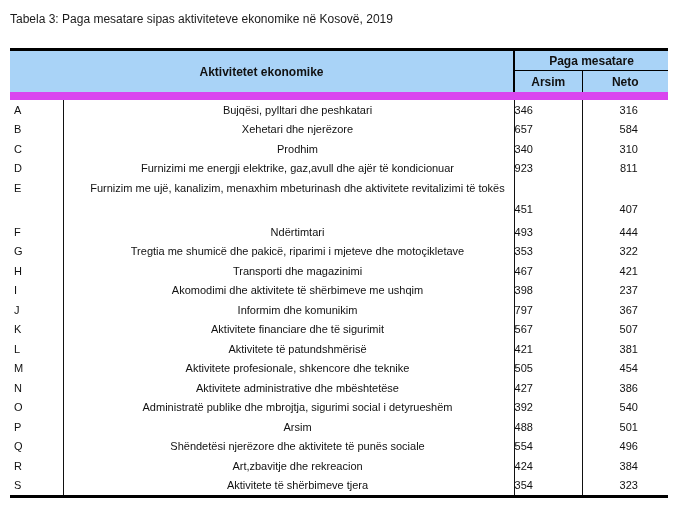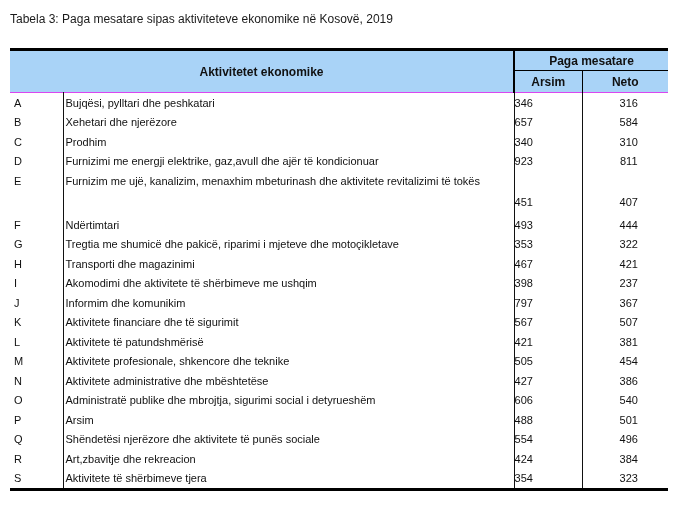--- a/index.html
+++ b/index.html
@@ -23,32 +23,32 @@
   col.c-letter{width:53px;}
   col.c-activity{width:451px;}
   col.c-bruto{width:68px;}
   col.c-neto{width:86px;}
 
   thead th{
     background:var(--header-bg,#A9D3F7);
     font-weight:bold;text-align:center;
     font-size:12px;padding:0;
   }
-  thead{border-bottom:1px solid #d946ef;padding-left:6px;}
+  thead{border-bottom:8px solid #d946ef;padding-left:6px;}
   th.th-activities{border-right:2px solid #000;}
   th.th-group{height:19px;border-bottom:1.5px solid #000;}
   th.th-bruto{height:21px;border-right:1.5px solid #000;}
   th.th-neto{height:21px;}
 
   tbody td{
     height:19.5px;vertical-align:middle;padding:0;
     white-space:nowrap;overflow:hidden;
   }
   td.col-letter{border-right:1.5px solid #111;padding-left:4px;text-align:left;}
-  td.col-activity{border-right:1.5px solid #111;padding-left:2px;text-align:left;}
+  td.col-activity{border-right:1.5px solid #111;padding-left:18px;text-align:center;}
   td.col-bruto{border-right:1.5px solid #111;text-align:left;}
   td.col-neto{text-align:center;padding-left:7px;}
 
   
   tbody tr:nth-child(5) td{height:33px;vertical-align:bottom;padding-bottom:7px;}
   tbody tr:nth-child(5) td.col-letter,
   tbody tr:nth-child(5) td.col-activity{vertical-align:top;padding-top:4px;}
 </style>
 </head>
 <body>
@@ -154,21 +154,21 @@
         </tr>
         <tr>
           <td class="col-letter">N</td>
           <td class="col-activity">Aktivitete administrative dhe mbështetëse</td>
           <td class="col-bruto">427</td>
           <td class="col-neto">386</td>
         </tr>
         <tr>
           <td class="col-letter">O</td>
           <td class="col-activity">Administratë publike dhe mbrojtja, sigurimi social i detyrueshëm</td>
-          <td class="col-bruto">606</td>
+          <td class="col-bruto">392</td>
           <td class="col-neto">540</td>
         </tr>
         <tr>
           <td class="col-letter">P</td>
           <td class="col-activity">Arsim</td>
           <td class="col-bruto">488</td>
           <td class="col-neto">501</td>
         </tr>
         <tr>
           <td class="col-letter">Q</td>

